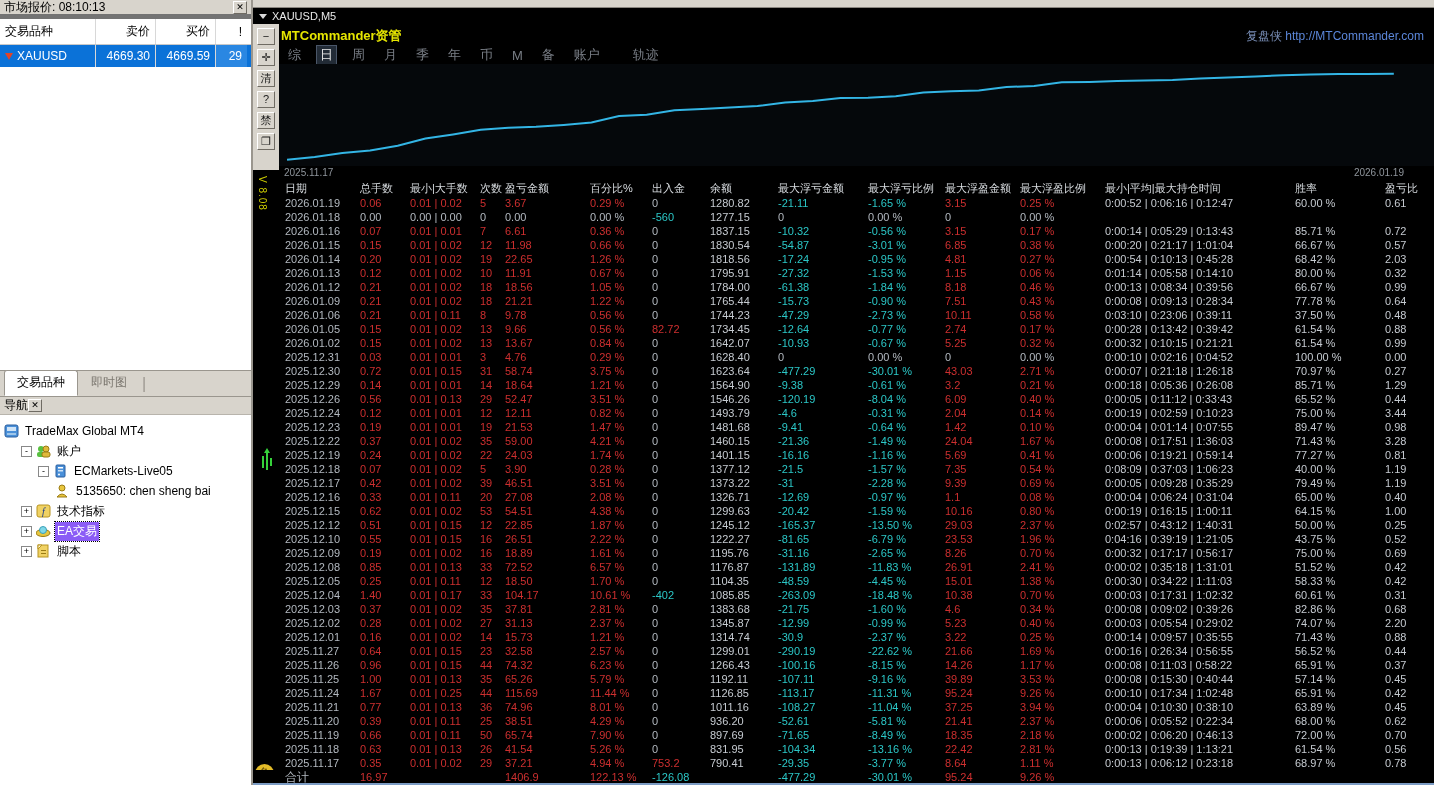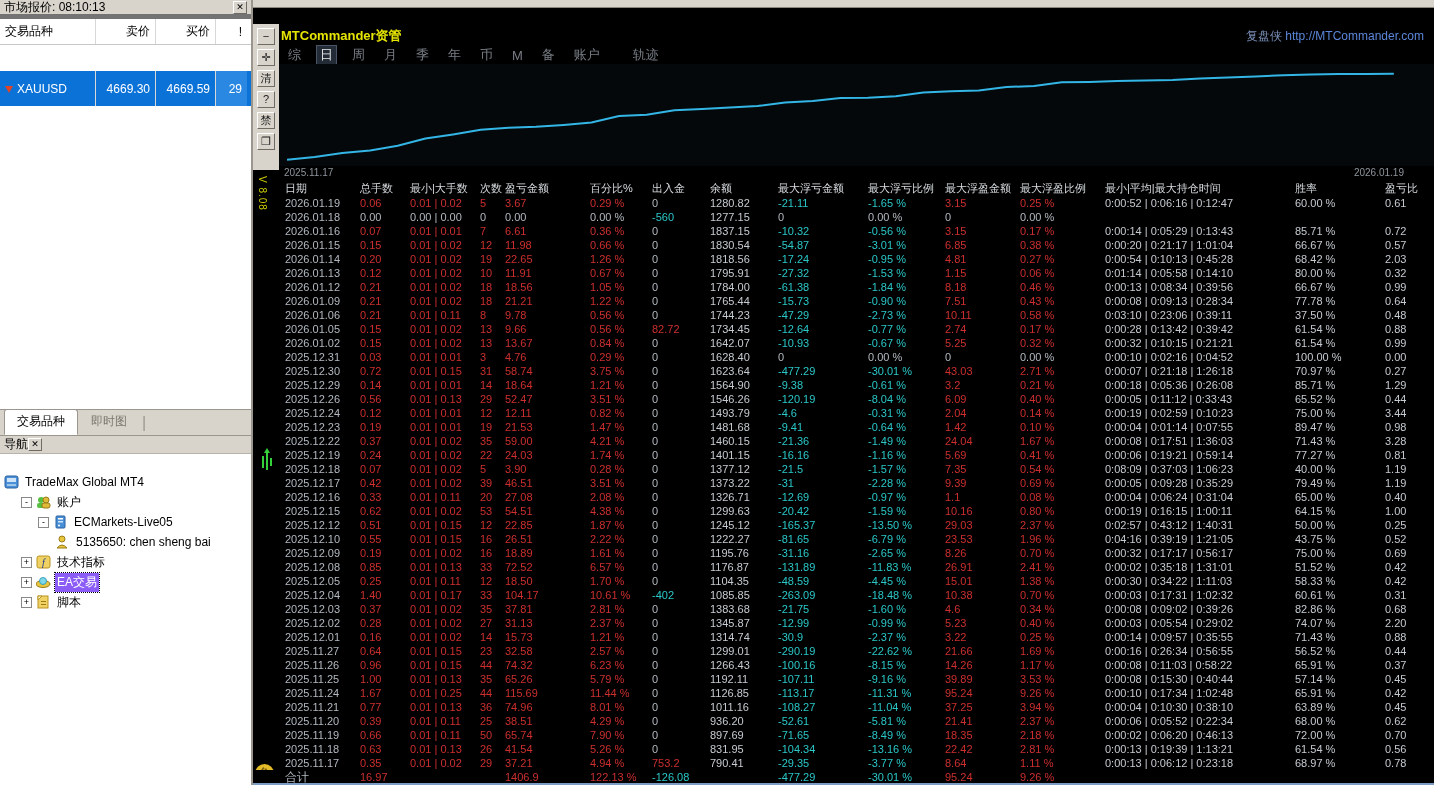--- a/index.html
+++ b/index.html
@@ -14,37 +14,37 @@
     display:flex; align-items:center; padding:0 4px; font-size:12px; color:#000; }
   .win-title .t { flex:1; }
   .win-close { width:14px; height:13px; font-size:9px; line-height:11px; text-align:center;
     border:1px solid; border-color:#fff #6f6b63 #6f6b63 #fff; background:#d8d4cc; color:#000; }
   .mw-head { display:flex; height:26px; background:#fff; border-bottom:1px solid #c8c8c8;
     font-size:12px; color:#000; align-items:center; }
   .mw-head div, .mw-row div { padding:0 5px; }
   .col-sym { width:95px; }
   .col-bid, .col-ask { width:60px; text-align:right; border-left:1px solid #d8d8d8; height:100%; display:flex; align-items:center; justify-content:flex-end; }
   .col-ex  { width:32px; text-align:right; border-left:1px solid #d8d8d8; height:100%; display:flex; align-items:center; justify-content:flex-end; }
-  .mw-row { display:flex; height:35px; background:#0b72d8; color:#fff; font-size:12px; align-items:center;margin-top:26px; }
+  .mw-row { display:flex; height:22px; background:#0b72d8; color:#fff; font-size:12px; align-items:center; }
   .mw-row .col-ex { background:#2a87e2; }
   .sym-arrow { width:0; height:0; border-left:4px solid transparent; border-right:4px solid transparent;
     border-top:7px solid #e04428; display:inline-block; margin-right:4px; }
   .mw-body { height:303px; background:#fff; }
 
   .left-tabs { height:26px; background:#d8d4cc; display:flex; align-items:flex-end;
     padding-left:4px; border-top:1px solid #9a968e; }
   .tab { font-size:12px; padding:3px 12px 4px; color:#7c7870; border:1px solid transparent; }
   .tab.active { background:#fff; color:#000; border-color:#9a968e #9a968e #fff #9a968e;
     border-radius:3px 3px 0 0; }
   .tab-sep { color:#9a968e; align-self:center; margin-left:2px; }
 
   .nav-title { height:19px; background:#d8d4cc; border-top:1px solid #9a968e;
     border-bottom:1px solid #b8b4ac; display:flex; align-items:center; padding:0 4px;
     font-size:12px; color:#000; }
-  .tree { background:#fff; padding-top:18px; font-size:12px; color:#000; }
+  .tree { background:#fff; padding-top:6px; font-size:12px; color:#000; }
   .tree-item { height:20px; display:flex; align-items:center; white-space:nowrap; }
   .expander { width:11px; height:11px; border:1px solid #888; background:#fff; color:#000;
     font-size:9px; line-height:9px; text-align:center; margin-right:4px; flex:none; }
   .tree-icon { width:15px; height:14px; margin-right:4px; flex:none; }
   .tree-label { padding:1px 2px; }
   .tree-label.selected { background:#8b5cf6; color:#fff; outline:1px dotted #000; }
 
   
   .main { position:absolute; left:253px; top:0; right:0; height:785px; background:#000; }
   .top-strip { position:absolute; left:0; top:0; right:0; height:8px; background:#d8d4cc;
@@ -194,20 +194,24 @@
               <rect x="5" y="6" width="5" height="1" fill="#9a7b14"></rect>
               <rect x="5" y="9" width="5" height="1" fill="#9a7b14"></rect>
             </svg></span>
           <span class="tree-label">脚本</span>
         </div>
       </div>
   </div>
 
   <div class="main">
     <div class="top-strip"></div>
+    <div class="chart-titlebar">
+      <span class="tri-down"></span>
+      <span>XAUUSD,M5</span>
+    </div>
 
     <div class="side-strip" id="side-strip">
         <div class="side-btn">−</div>
         <div class="side-btn">✛</div>
         <div class="side-btn">清</div>
         <div class="side-btn">?</div>
         <div class="side-btn">禁</div>
         <div class="side-btn">❐</div>
       </div>
     <div class="version-txt">V 8.08</div>

